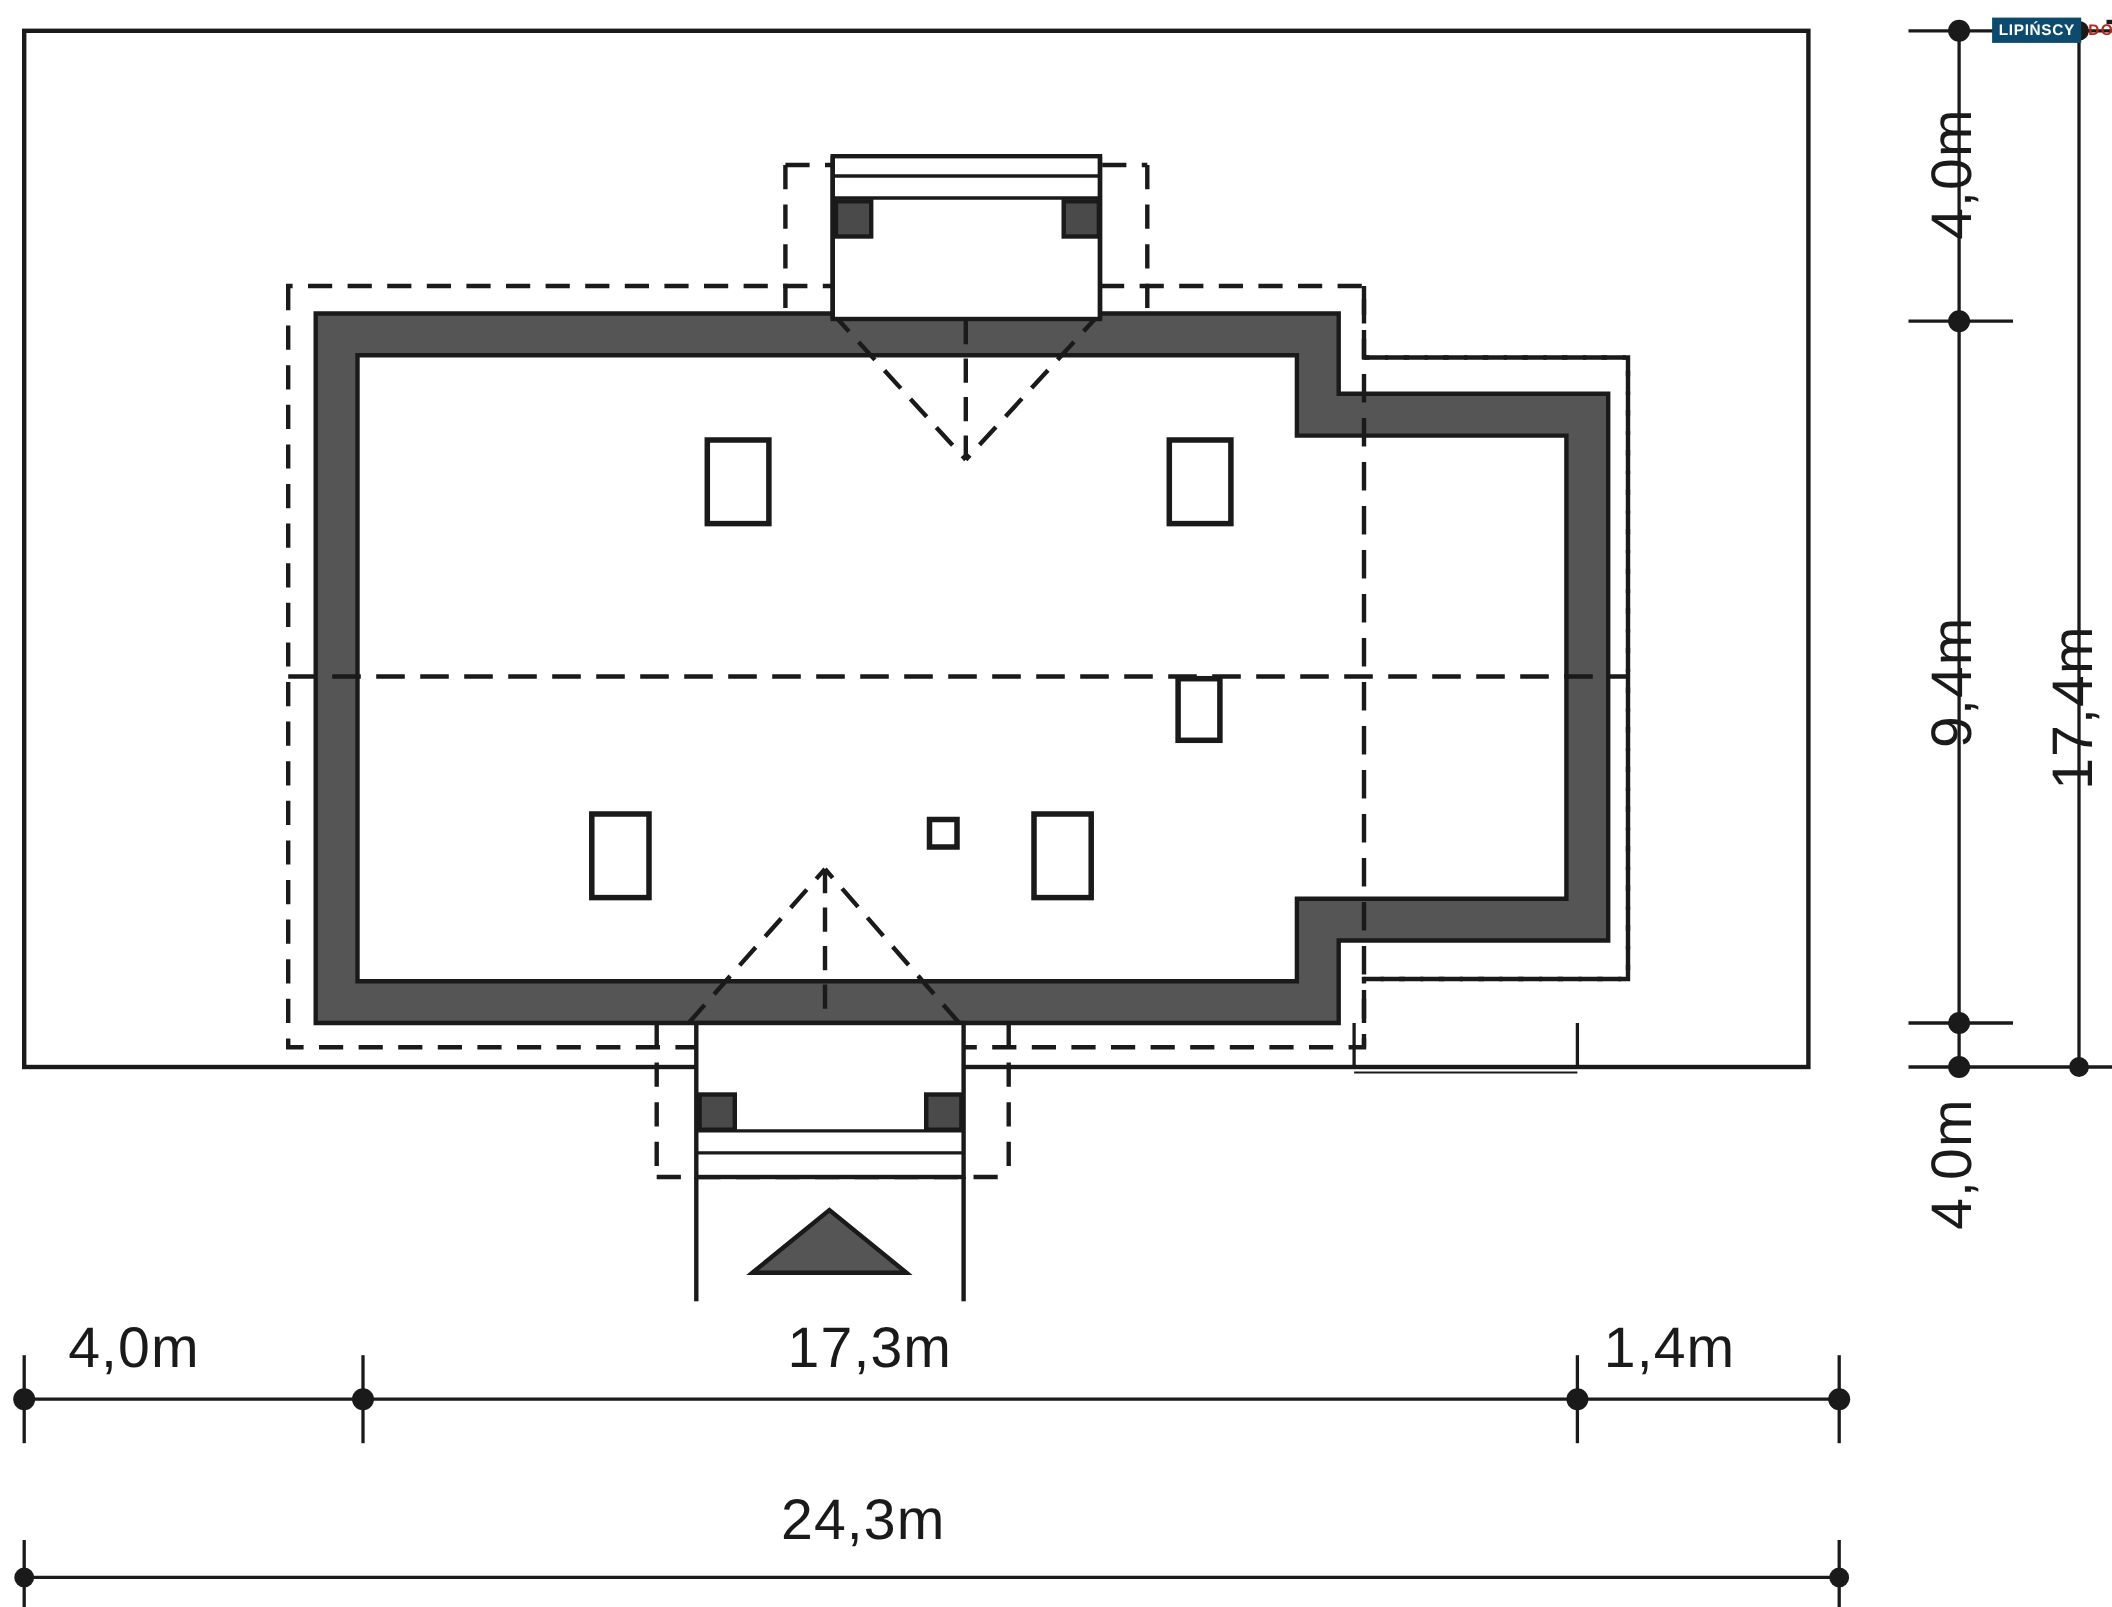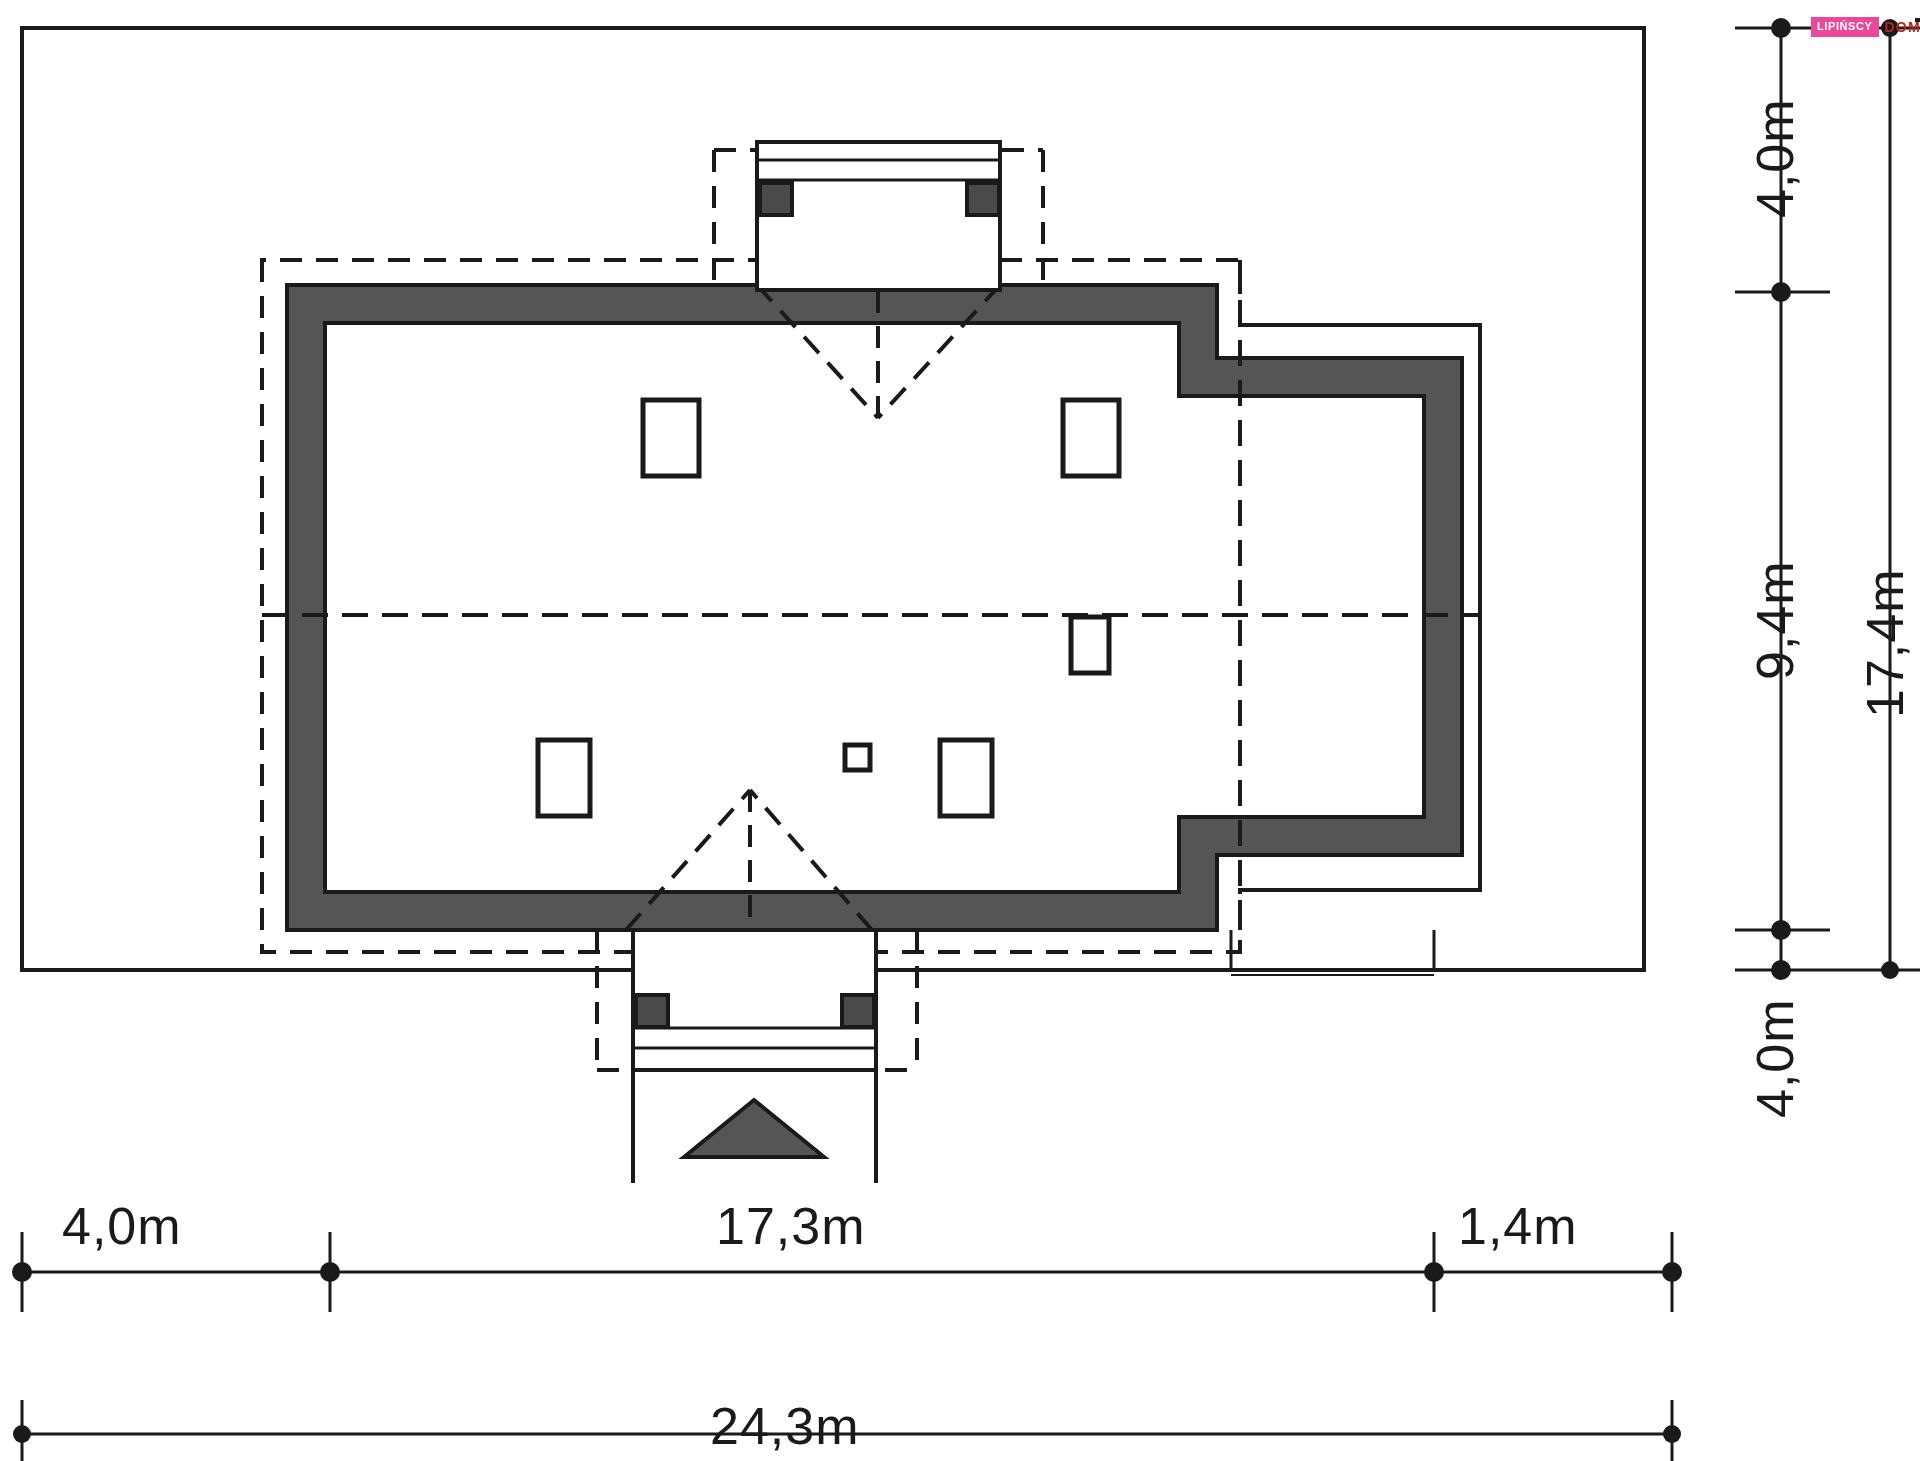--- a/index.html
+++ b/index.html
@@ -26,23 +26,23 @@
   }
   .logo-wrap {
     position: absolute;
     left: 1811px;
     top: 12px;
     display: flex;
     align-items: center;
     height: 30px;
   }
   .logo-badge {
-    background: #ec4899;
+    background: #0c4a6e;
     color: #ffffff;
-    font-size: 11px;
+    font-size: 14px;
     font-weight: bold;
     letter-spacing: 0.6px;
     padding: 4px 6px 5px 6px;
     line-height: 1;
     font-family: "Liberation Sans", sans-serif;
   }
   .logo-word {
     color: #b5261e;
     font-size: 14px;
     font-weight: bold;
@@ -244,15 +244,15 @@
   <div class="dim-label vert" style="left:1745px; top:1118px;">4,0m</div>
 
   <div class="dim-label vert" style="left:1855px; top:718px;">17,4m</div>
 
   <div class="dim-label" style="left:62px; top:1196px;">4,0m</div>
 
   <div class="dim-label" style="left:716px; top:1196px;">17,3m</div>
 
   <div class="dim-label" style="left:1458px; top:1196px;">1,4m</div>
 
-  <div class="dim-label" style="left:710px; top:1352px;margin-top:44px;">24,3m</div>
+  <div class="dim-label" style="left:710px; top:1352px;">24,3m</div>
 
 </div>
 
 </body></html>

